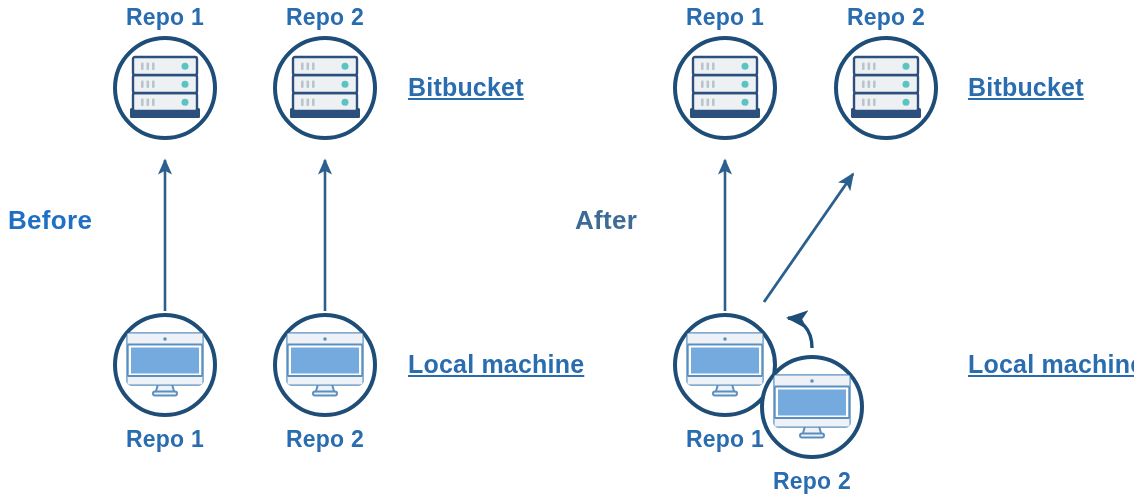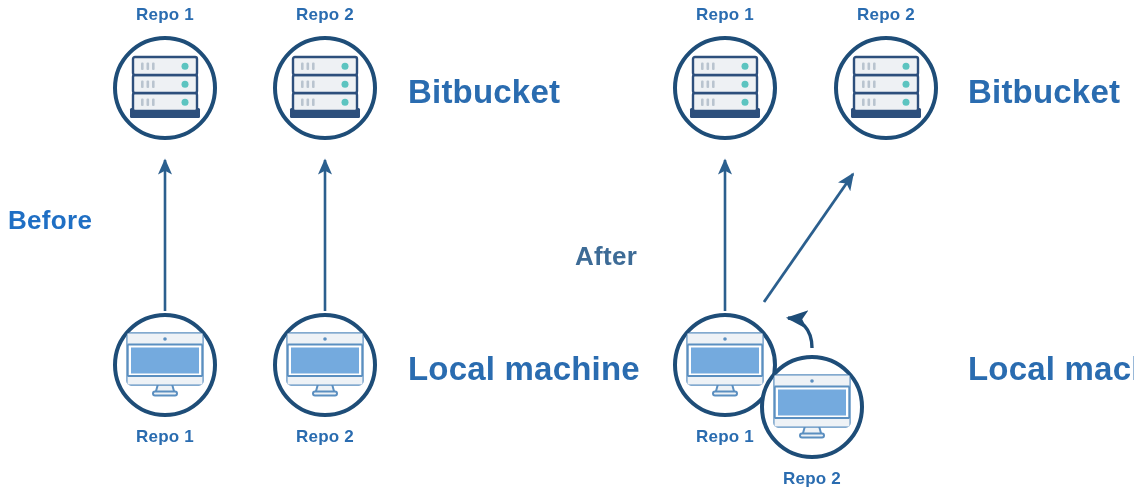--- a/index.html
+++ b/index.html
@@ -22,32 +22,33 @@
     left: 0; top: 0;
     width: 1134px;
     height: 495px;
   }
   .txt {
     position: absolute;
     white-space: nowrap;
     line-height: 1;
   }
   .node-label {
-    font-size: 17px;
+    font-size: 23px;
     font-weight: 700;
     letter-spacing: 0.2px;
     color: #2a6cb0;
     text-align: center;
     transform: translateX(-50%);
   }
   .row-label {
-    font-size: 33px;
+    font-size: 25px;
     font-weight: 700;
     letter-spacing: 0.2px;
     color: #2a6cb0;
+    text-decoration: underline;
   }
   .phase-label {
     font-size: 26px;
     font-weight: 800;
     letter-spacing: 0.3px;
   }
   .phase-before { color: #1f6fc4; }
   .phase-after  { color: #3d6b96; }
 </style>
 </head>
@@ -174,15 +175,15 @@
   <div class="txt row-label" style="left:408px; top:75px;">Bitbucket</div>
   <div class="txt row-label" style="left:408px; top:352px;">Local machine</div>
   <div class="txt phase-label phase-before" style="left:8px; top:207px;">Before</div>
 
   <div class="txt node-label" style="left:725px; top:6px;">Repo 1</div>
   <div class="txt node-label" style="left:886px; top:6px;">Repo 2</div>
   <div class="txt node-label" style="left:725px; top:428px;">Repo 1</div>
   <div class="txt node-label" style="left:812px; top:470px;">Repo 2</div>
   <div class="txt row-label" style="left:968px; top:75px;">Bitbucket</div>
   <div class="txt row-label" style="left:968px; top:352px;">Local machine</div>
-  <div class="txt phase-label phase-after" style="left:575px; top:207px;margin-top:36px;">After</div>
+  <div class="txt phase-label phase-after" style="left:575px; top:207px;">After</div>
 
 </div>
 
 </body></html>

